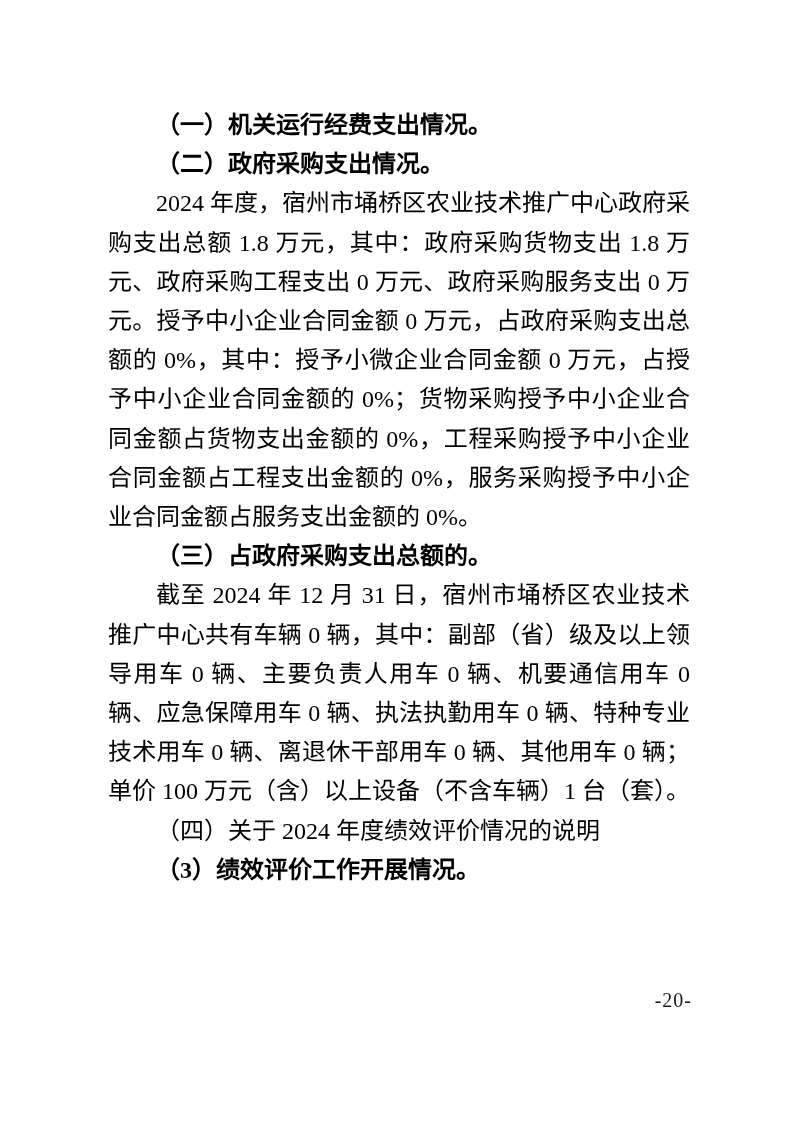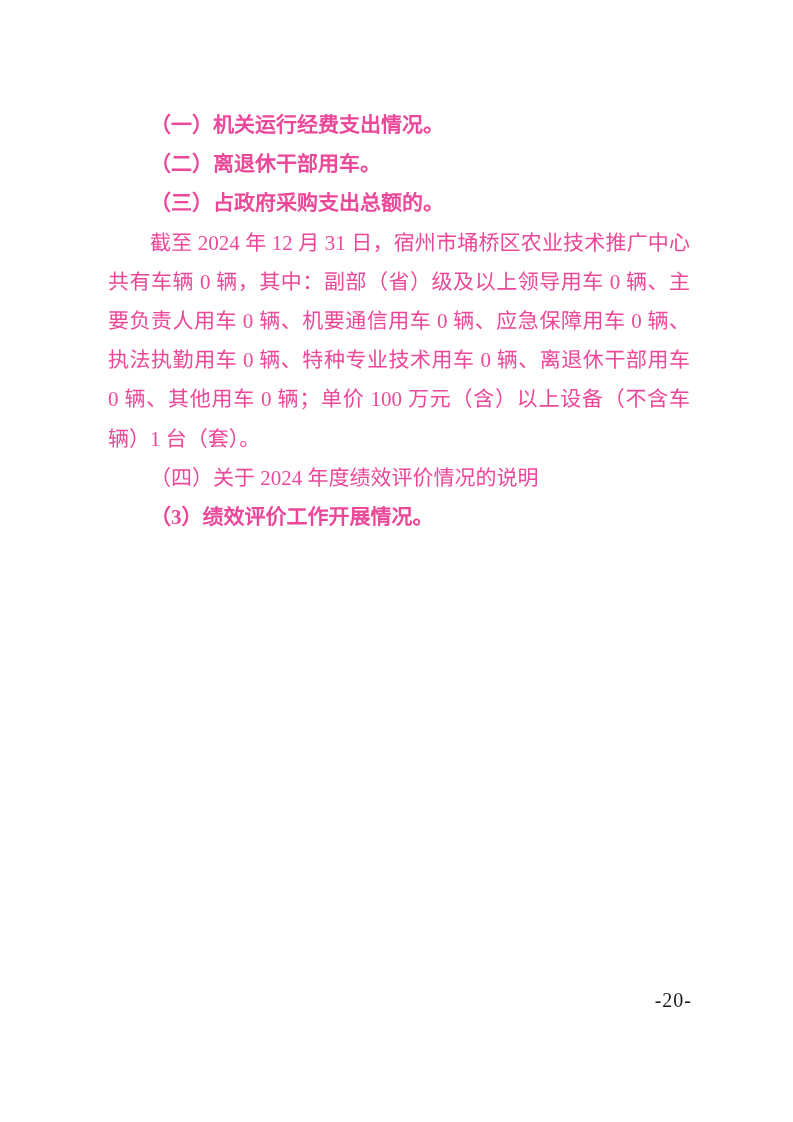--- a/index.html
+++ b/index.html
@@ -18,25 +18,25 @@
   }
   .content {
     position: absolute;
     left: 108px;
     top: 106px;
     width: 582px;
   }
   .block {
     margin: 0;
     padding: 0;
-    font-size: 21px;
+    font-size: 24px;
     line-height: 39.2px;
     text-indent: 2em;
     text-align: justify;
-    color: #ec4899;
+    color: #000000;
   }
   .h-bold {
     font-weight: 700;
   }
   .h-reg {
     font-weight: 400;
   }
   .page-number {
     position: absolute;
     top: 988px;
@@ -48,21 +48,22 @@
     font-family: "Liberation Serif", "DejaVu Serif", serif;
     text-align: right;
   }
 </style>
 </head>
 <body>
 
 <div class="page">
   <main class="content">
     <p class="block h-bold">（一）机关运行经费支出情况。</p>
-    <p class="block h-bold">（二）离退休干部用车。</p>
+    <p class="block h-bold">（二）政府采购支出情况。</p>
+    <p class="block">2024 年度，宿州市埇桥区农业技术推广中心政府采购支出总额 1.8 万元，其中：政府采购货物支出 1.8 万元、政府采购工程支出 0 万元、政府采购服务支出 0 万元。授予中小企业合同金额 0 万元，占政府采购支出总额的 0%，其中：授予小微企业合同金额 0 万元，占授予中小企业合同金额的 0%；货物采购授予中小企业合同金额占货物支出金额的 0%，工程采购授予中小企业合同金额占工程支出金额的 0%，服务采购授予中小企业合同金额占服务支出金额的 0%。</p>
     <p class="block h-bold">（三）占政府采购支出总额的。</p>
     <p class="block">截至 2024 年 12 月 31 日，宿州市埇桥区农业技术推广中心共有车辆 0 辆，其中：副部（省）级及以上领导用车 0 辆、主要负责人用车 0 辆、机要通信用车 0 辆、应急保障用车 0 辆、执法执勤用车 0 辆、特种专业技术用车 0 辆、离退休干部用车 0 辆、其他用车 0 辆；单价 100 万元（含）以上设备（不含车辆）1 台（套）。</p>
     <p class="block h-reg">（四）关于 2024 年度绩效评价情况的说明</p>
     <p class="block h-bold">（3）绩效评价工作开展情况。</p>
   </main>
 
   <div class="page-number">-20-</div>
 </div>
 
 </body></html>

